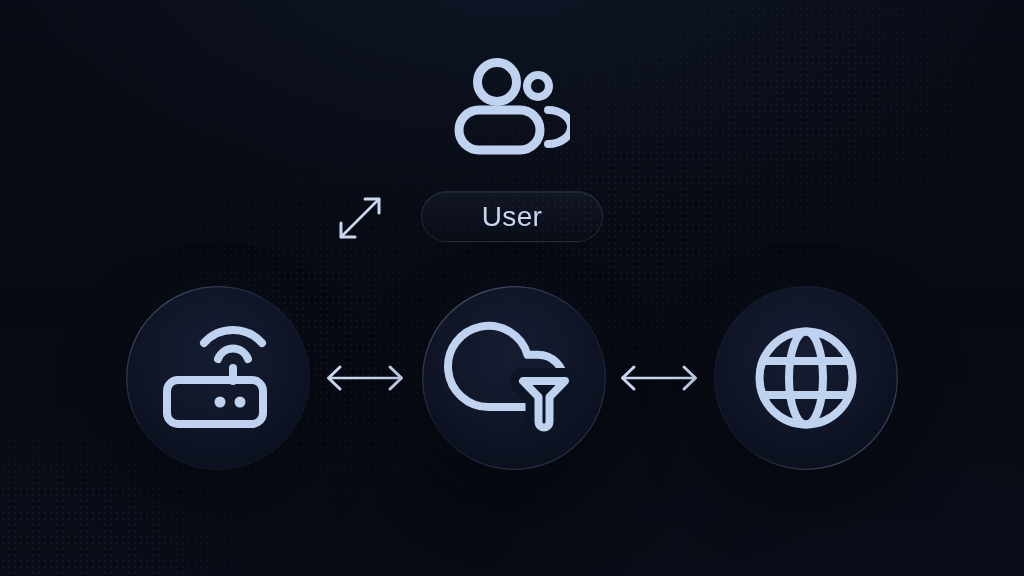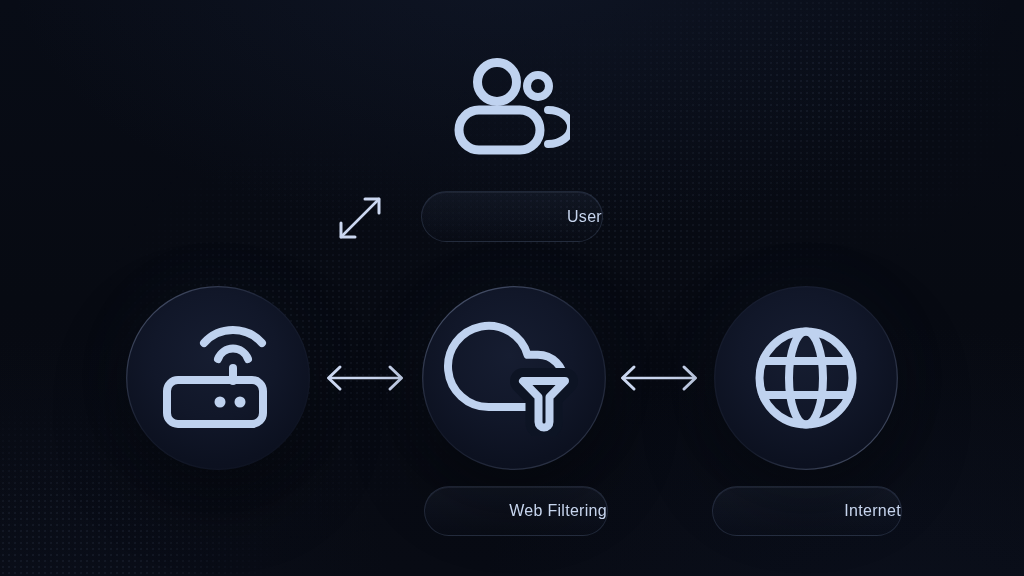--- a/index.html
+++ b/index.html
@@ -28,26 +28,26 @@
       radial-gradient(300px 260px at 80% 16%, #000 10%, transparent 70%);
   }
   .abs { position:absolute; }
   .node {
     position:absolute; width:184px; height:184px; border-radius:50%;
     background: radial-gradient(circle at 48% 38%, #161d31 0%, #111729 42%, #0c1120 72%, #0a0e1b 100%);
     box-shadow: 0 30px 70px rgba(0,0,0,0.45), 0 0 70px rgba(80,110,180,0.05);
   }
   .node svg.ring { position:absolute; inset:0; }
   .pill {
-    position:absolute; display:flex; align-items:center; justify-content:flex-end;
+    position:absolute; display:flex; align-items:center; justify-content:center;
     border-radius:26px;
     background: linear-gradient(180deg, rgba(126,150,205,0.075), rgba(126,150,205,0.015));
     border:1px solid rgba(156,178,226,0.15);
     box-shadow: inset 0 1px 0 rgba(190,206,240,0.08);
-    color:#c7d5ee; font-size:16px; letter-spacing:0.3px;
+    color:#c7d5ee; font-size:28px; letter-spacing:0.3px;
   }
   .icon-stroke { stroke:#bfd2ef; fill:none; stroke-linecap:round; stroke-linejoin:round; }
   .arrow-stroke { stroke:#cbd7f0; fill:none; stroke-linecap:round; stroke-linejoin:round; }
 </style>
 </head>
 <body>
 
 <div class="stage">
   <div class="grain"></div>
 
@@ -131,19 +131,13 @@
       <circle cx="92" cy="92" r="91.3" fill="none" stroke="url(#ringC)" stroke-width="1.2"></circle>
     </svg>
   </div>
   <svg class="abs" style="left:746px; top:318px;" width="120" height="120" viewBox="0 0 120 120">
     <circle class="icon-stroke" cx="60" cy="60" r="46.5" stroke-width="8"></circle>
     <ellipse class="icon-stroke" cx="60" cy="60" rx="17" ry="46.5" stroke-width="8"></ellipse>
     <path class="icon-stroke" d="M16.8 43 H103.2" stroke-width="8"></path>
     <path class="icon-stroke" d="M16.8 77 H103.2" stroke-width="8"></path>
   </svg>
 
-  <div class="pill" style="left:424px; top:486px; width:182px; height:48px;">
-    <span>Web Filtering</span>
-  </div>
-  <div class="pill" style="left:712px; top:486px; width:188px; height:48px;">
-    <span>Internet</span>
-  </div>
 </div>
 
 </body></html>

